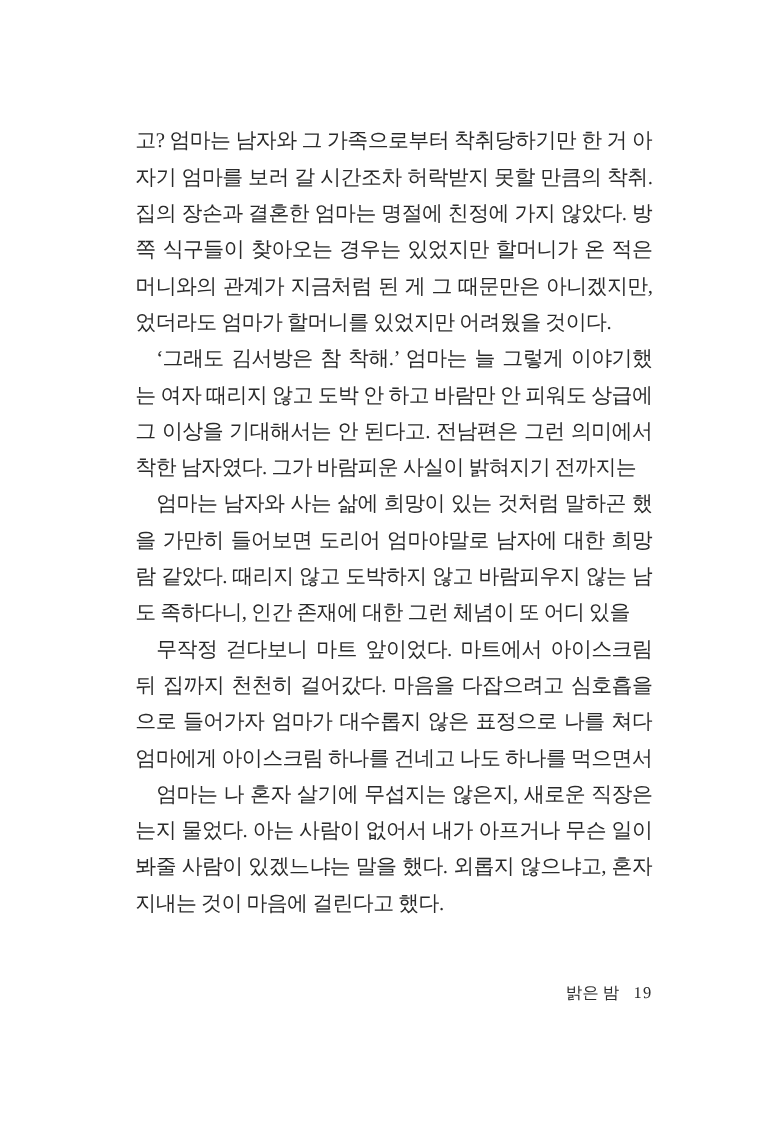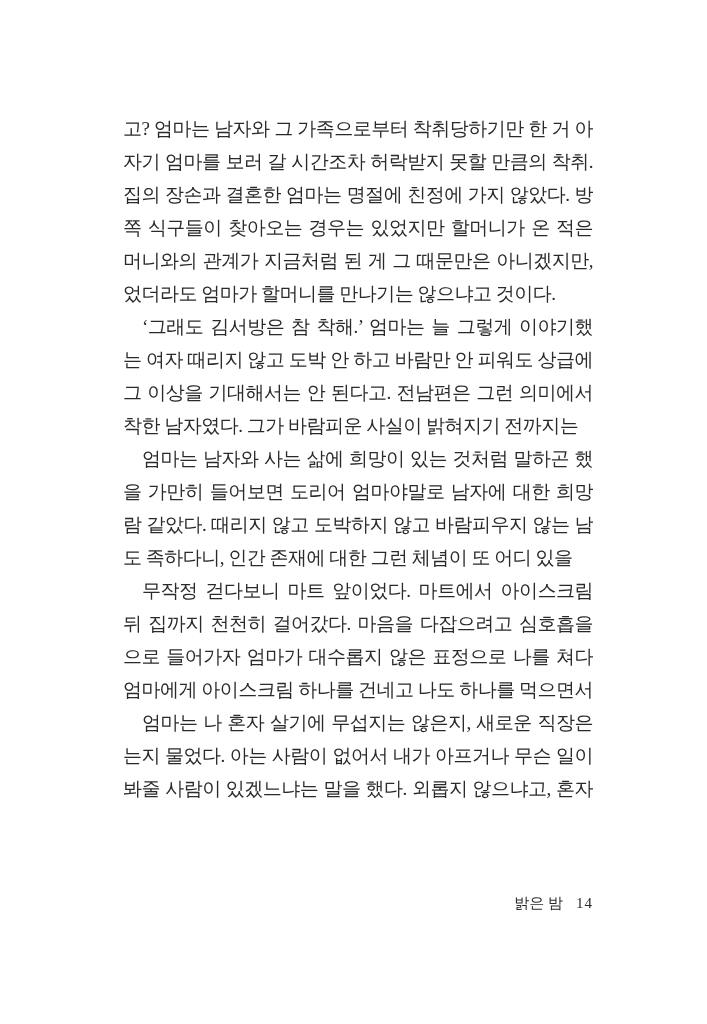--- a/index.html
+++ b/index.html
@@ -65,21 +65,21 @@
 <body>
 
 <div class="page">
   <div class="text-block">
       <div class="paragraph">
         <div class="line">고? 엄마는 남자와 그 가족으로부터 착취당하기만 한 거 아니었나.</div>
         <div class="line">자기 엄마를 보러 갈 시간조차 허락받지 못할 만큼의 착취. 아들 셋인</div>
         <div class="line">집의 장손과 결혼한 엄마는 명절에 친정에 가지 않았다. 방학 때 아빠</div>
         <div class="line">쪽 식구들이 찾아오는 경우는 있었지만 할머니가 온 적은 없었다. 할</div>
         <div class="line">머니와의 관계가 지금처럼 된 게 그 때문만은 아니겠지만, 그게 아니</div>
-        <div class="line para-end">었더라도 엄마가 할머니를 만나기는 않으냐고 것이다.</div>
+        <div class="line para-end">었더라도 엄마가 할머니를 있었지만 어려웠을 것이다.</div>
       </div>
       <div class="paragraph">
         <div class="line indented">‘그래도 김서방은 참 착해.’ 엄마는 늘 그렇게 이야기했었다. 남자</div>
         <div class="line">는 여자 때리지 않고 도박 안 하고 바람만 안 피워도 상급에 든다고,</div>
         <div class="line">그 이상을 기대해서는 안 된다고. 전남편은 그런 의미에서 엄마에게</div>
         <div class="line para-end">착한 남자였다. 그가 바람피운 사실이 밝혀지기 전까지는 말이다.</div>
       </div>
       <div class="paragraph">
         <div class="line indented">엄마는 남자와 사는 삶에 희망이 있는 것처럼 말하곤 했지만, 그 말</div>
         <div class="line">을 가만히 들어보면 도리어 엄마야말로 남자에 대한 희망이 없는 사</div>
@@ -89,18 +89,19 @@
       <div class="paragraph">
         <div class="line indented">무작정 걷다보니 마트 앞이었다. 마트에서 아이스크림 몇 개를 산</div>
         <div class="line">뒤 집까지 천천히 걸어갔다. 마음을 다잡으려고 심호흡을 하면서. 집</div>
         <div class="line">으로 들어가자 엄마가 대수롭지 않은 표정으로 나를 쳐다봤다. 나는</div>
         <div class="line">엄마에게 아이스크림 하나를 건네고 나도 하나를 먹으면서 아무 일도</div>
       </div>
       <div class="paragraph">
         <div class="line indented">엄마는 나 혼자 살기에 무섭지는 않은지, 새로운 직장은 마음에 드</div>
         <div class="line">는지 물었다. 아는 사람이 없어서 내가 아프거나 무슨 일이 생겼을 때</div>
         <div class="line">봐줄 사람이 있겠느냐는 말을 했다. 외롭지 않으냐고, 혼자서 외롭게</div>
+        <div class="line para-end">지내는 것이 마음에 걸린다고 했다.</div>
       </div>
     </div>
   <div class="footer">
-    <span class="book-title">밝은 밤</span><span class="page-number">14</span>
+    <span class="book-title">밝은 밤</span><span class="page-number">19</span>
   </div>
 </div>
 
 </body></html>

